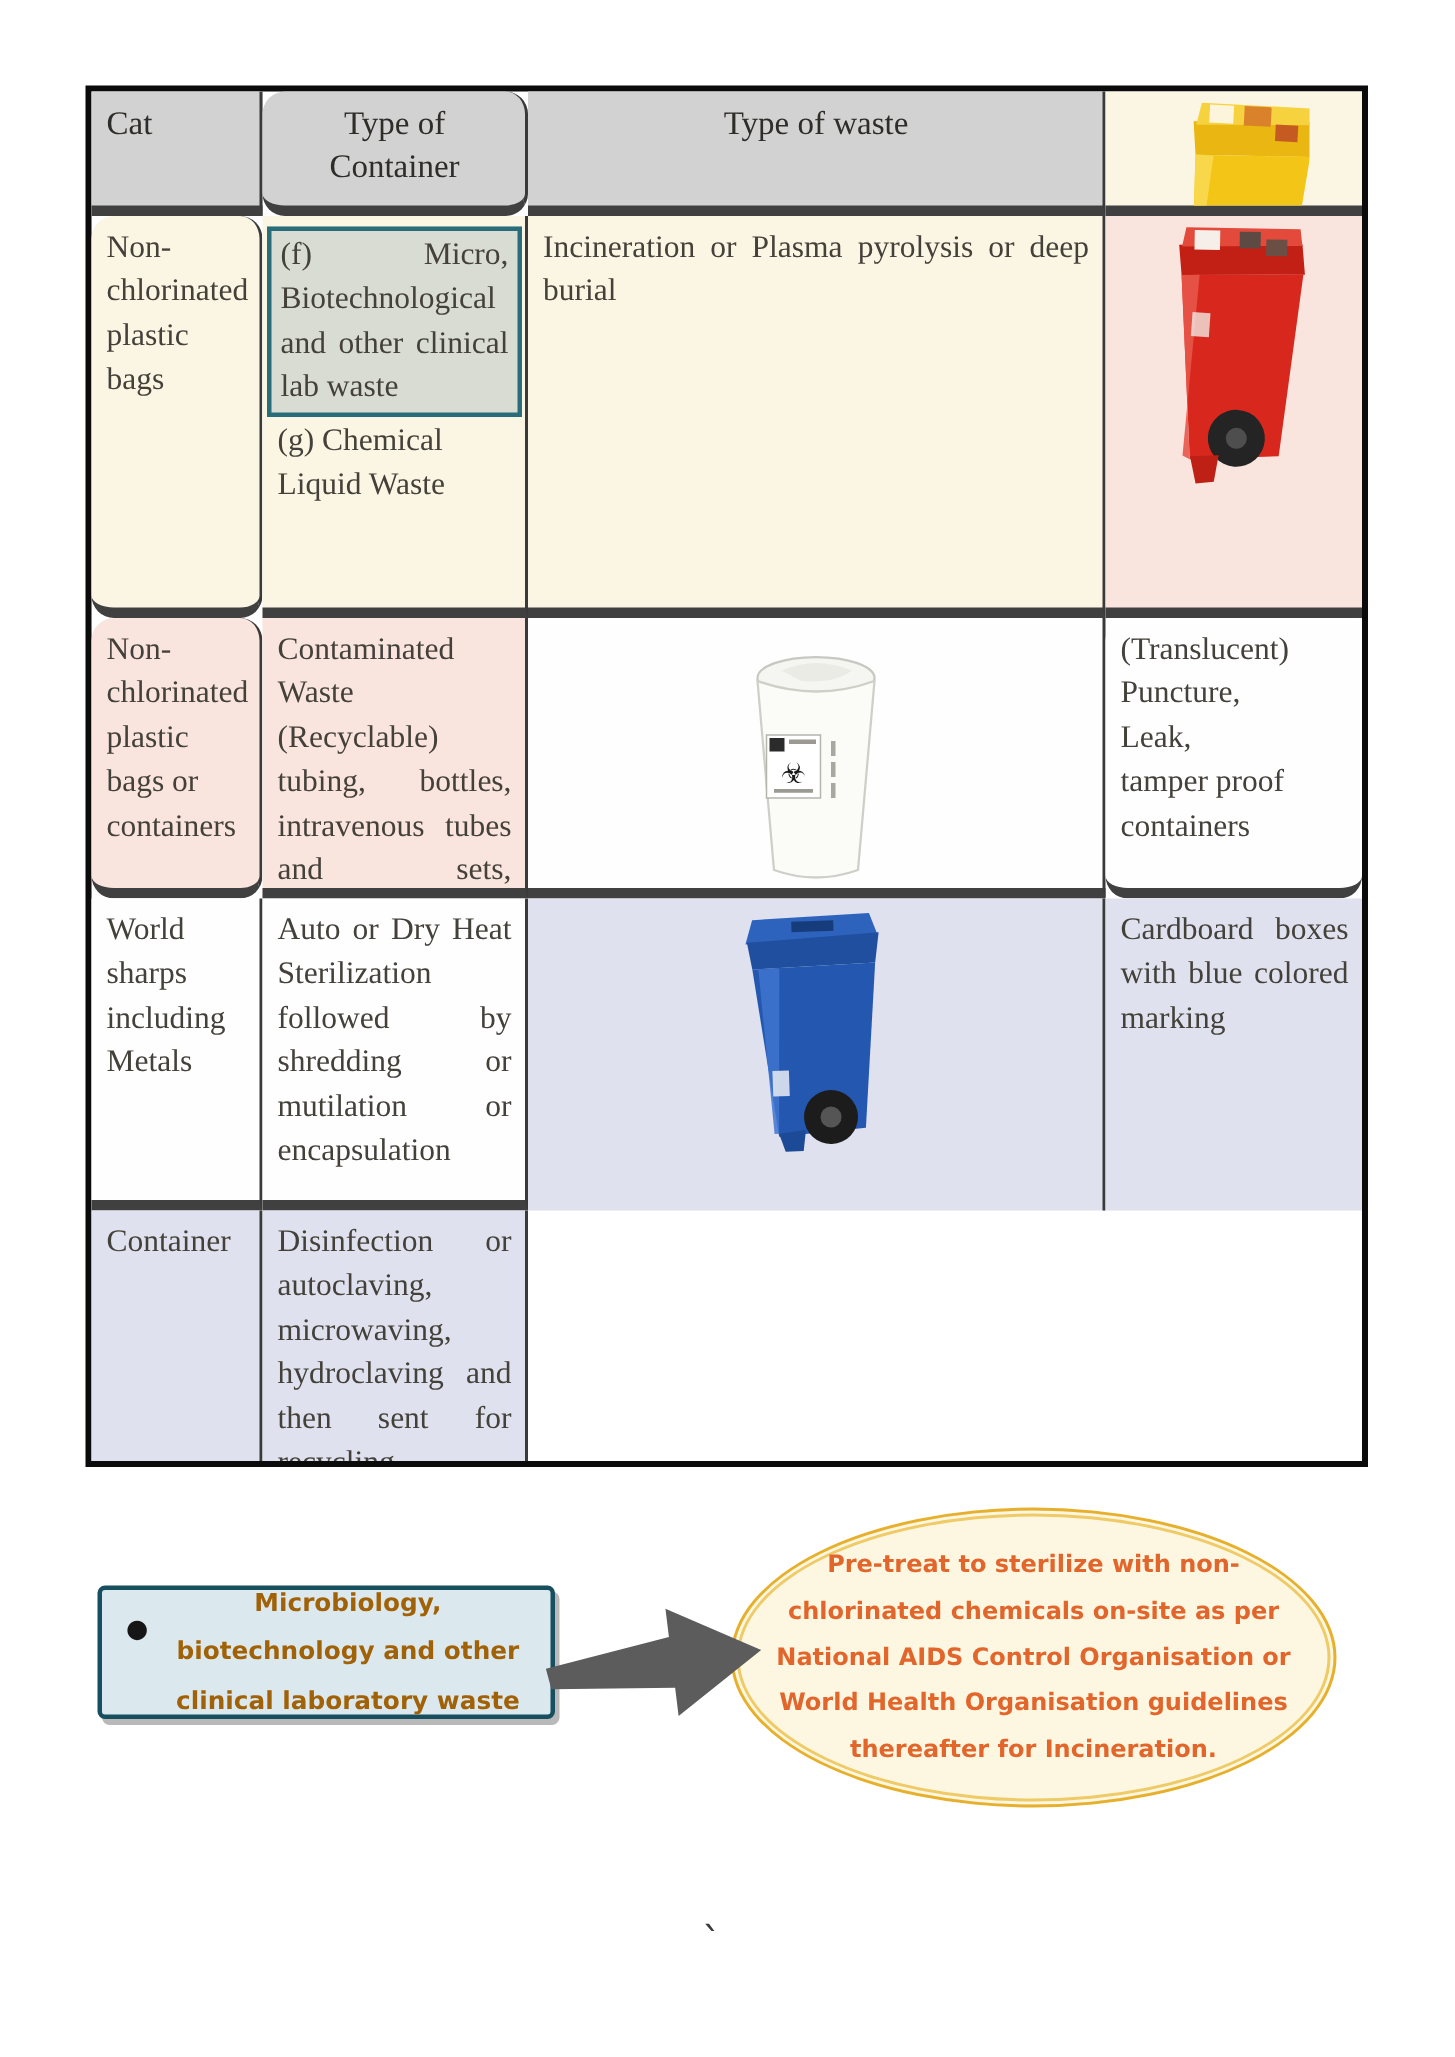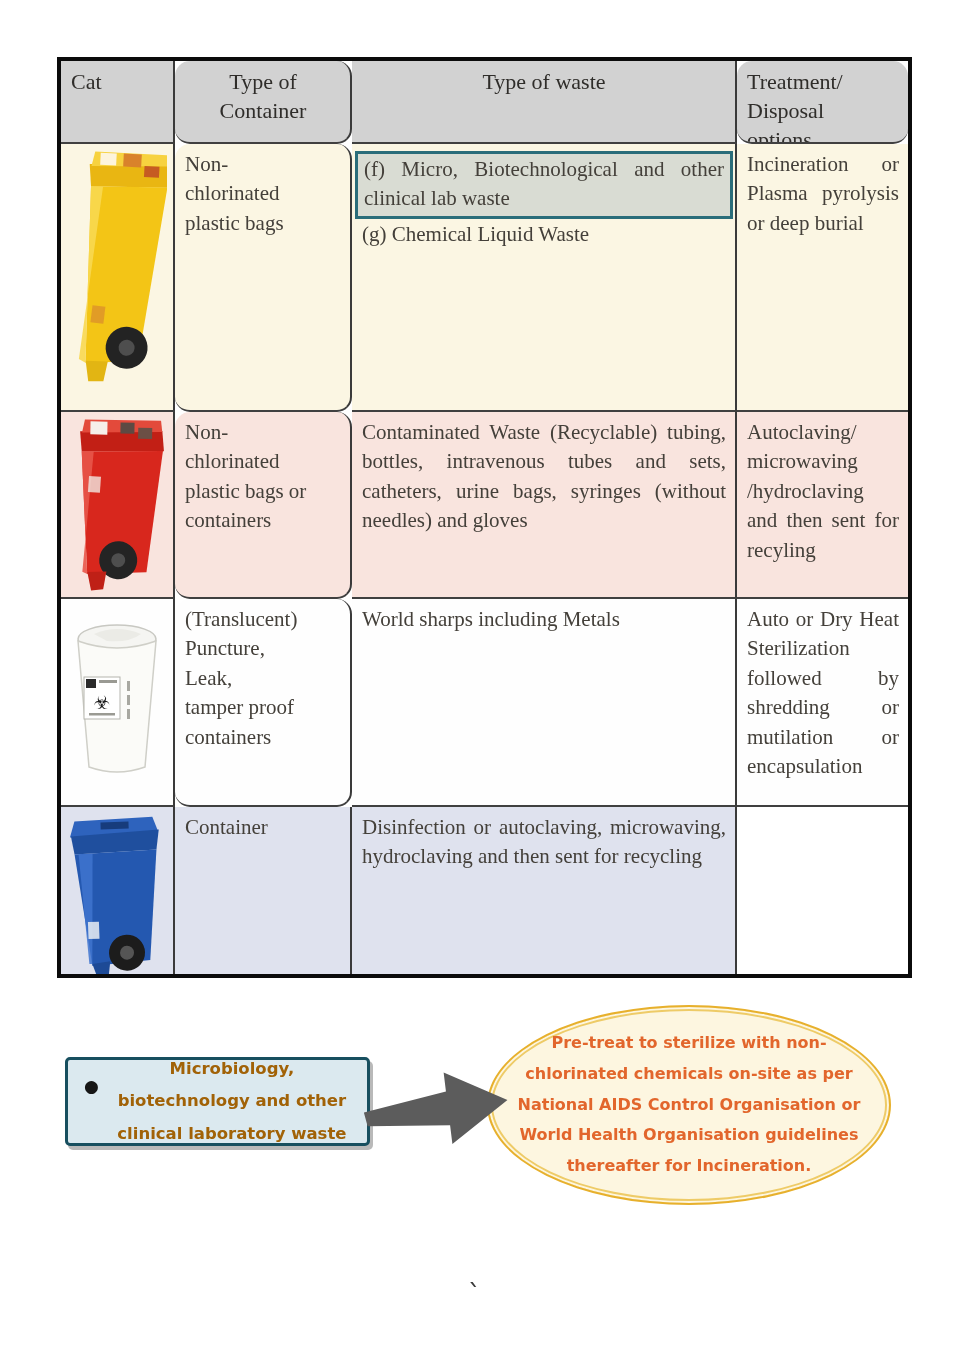--- a/index.html
+++ b/index.html
@@ -4,21 +4,21 @@
 <style>
   html,body{margin:0;padding:0;}
   .page{position:relative;width:970px;height:1371px;background:#ffffff;overflow:hidden;
         font-family:"Liberation Serif",serif;}
 
   
   .tbl{position:absolute;left:57px;top:57px;width:855px;height:921px;
        border:4px solid #0b0b0b;display:grid;box-sizing:border-box;
        grid-template-columns:114px 177px 385px 1fr;
        grid-template-rows:83px 268px 187px 208px 1fr;background:#fff;}
-  .cell{border-right:2px solid #3a3a3a;border-bottom:2px solid #404040;
+  .cell{border-right:2px solid #3a3a3a;border-bottom:7px solid #404040;
         box-sizing:border-box;padding:6px 9px 4px 10px;overflow:hidden;
         font-size:21px;line-height:1.40;color:#44403a;}
   .tbl > .cell:nth-child(4n){border-right:none;}
   .lastrow{border-bottom:none !important;}
   .hdr{background:#d2d2d2;font-size:22px;line-height:1.32;color:#2f2d2a;}
   .ctr{text-align:center;}
   .pre{white-space:pre-line;border-radius:15px;}
   .justify{text-align:justify;}
   .r1{background:#fbf6e3;}
   .r2{background:#f9e4de;}
@@ -52,23 +52,20 @@
 <body>
 
 <div class="page">
 
   <div class="tbl">
 
     <div class="cell hdr">Cat</div>
     <div class="cell hdr ctr pre">Type of
 Container</div>
     <div class="cell hdr ctr">Type of waste</div>
-    <div class="cell hdr pre">Treatment/
-Disposal
-options</div>
 
     <div class="cell r1 catcell">
       <span>
         <svg width="100" height="246" viewBox="0 0 100 246" aria-hidden="true">
           <g transform="rotate(7 50 120)">
             <path d="M10 18 L88 9 L92 32 L14 40 Z" fill="#e9b612"></path>
             <path d="M14 5 L86 0 L88 11 L12 20 Z" fill="#f7d23f"></path>
             <rect x="20" y="5" width="16" height="12" fill="#fdf4dc" transform="rotate(-4 28 11)"></rect>
             <rect x="43" y="3" width="18" height="13" fill="#d9822b" transform="rotate(-4 52 9)"></rect>
             <rect x="65" y="13" width="15" height="11" fill="#c65b22" transform="rotate(-4 72 18)"></rect>
@@ -108,21 +105,20 @@
             <path d="M25 156 L44 154 L42 172 L30 174 Z" fill="#bf2016"></path>
           </g>
         </svg>
       </span>
     </div>
     <div class="cell r2 pre">Non-
 chlorinated
 plastic bags or
 containers</div>
     <div class="cell r2 justify">Contaminated Waste (Recyclable) tubing, bottles, intravenous tubes and sets, catheters, urine bags, syringes (without needles) and gloves</div>
-    <div class="cell r2 justify">Autoclaving/ microwaving /hydroclaving and then sent for recyling</div>
 
     <div class="cell r3 catcell">
       <span style="margin-top:14px;">
         <svg width="96" height="160" viewBox="0 0 96 160" aria-hidden="true">
           <ellipse cx="48" cy="20" rx="39" ry="14" fill="#f5f5f2" stroke="#c8c8c2" stroke-width="1.5"></ellipse>
           <path d="M25 15 Q48 5 72 15 Q60 24 38 22 Z" fill="#ebebe6"></path>
           <path d="M9 22 L20 148 Q48 158 76 148 L87 22 Q48 36 9 22 Z" fill="#fbfbf8" stroke="#cfcfc8" stroke-width="1.5"></path>
           <rect x="15" y="58" width="36" height="42" fill="#ffffff" stroke="#b5b5ae" stroke-width="1"></rect>
           <rect x="17" y="60" width="10" height="9" fill="#2b2b2b"></rect>
           <rect x="30" y="61" width="18" height="3" fill="#9a9a93"></rect>
@@ -152,20 +148,21 @@
             <path d="M11 40 L93 38 L83 148 L25 152 Z" fill="#2458b0"></path>
             <path d="M15 40 L29 40 L25 150 L22 150 Z" fill="#3f74cf" opacity="0.85"></path>
             <rect x="22" y="108" width="11" height="17" fill="#dfe5f0" opacity="0.9"></rect>
             <circle cx="60" cy="140" r="18" fill="#1c1c1c"></circle>
             <circle cx="60" cy="140" r="7" fill="#555555"></circle>
             <path d="M25 150 L43 148 L41 162 L29 162 Z" fill="#1d4a96"></path>
           </g>
         </svg>
       </span>
     </div>
+    <div class="cell r4 justify lastrow">Cardboard boxes with blue colored marking</div>
     <div class="cell r4 lastrow">Container</div>
     <div class="cell r4 justify lastrow">Disinfection or autoclaving, microwaving, hydroclaving and then sent for recycling</div>
   </div>
 
   <div class="callout">
     <span class="bullet">●</span>
     <div class="ctext">Microbiology, biotechnology and other clinical laboratory waste</div>
   </div>
 
   <svg class="arrow" viewBox="0 0 146 86" aria-hidden="true">

